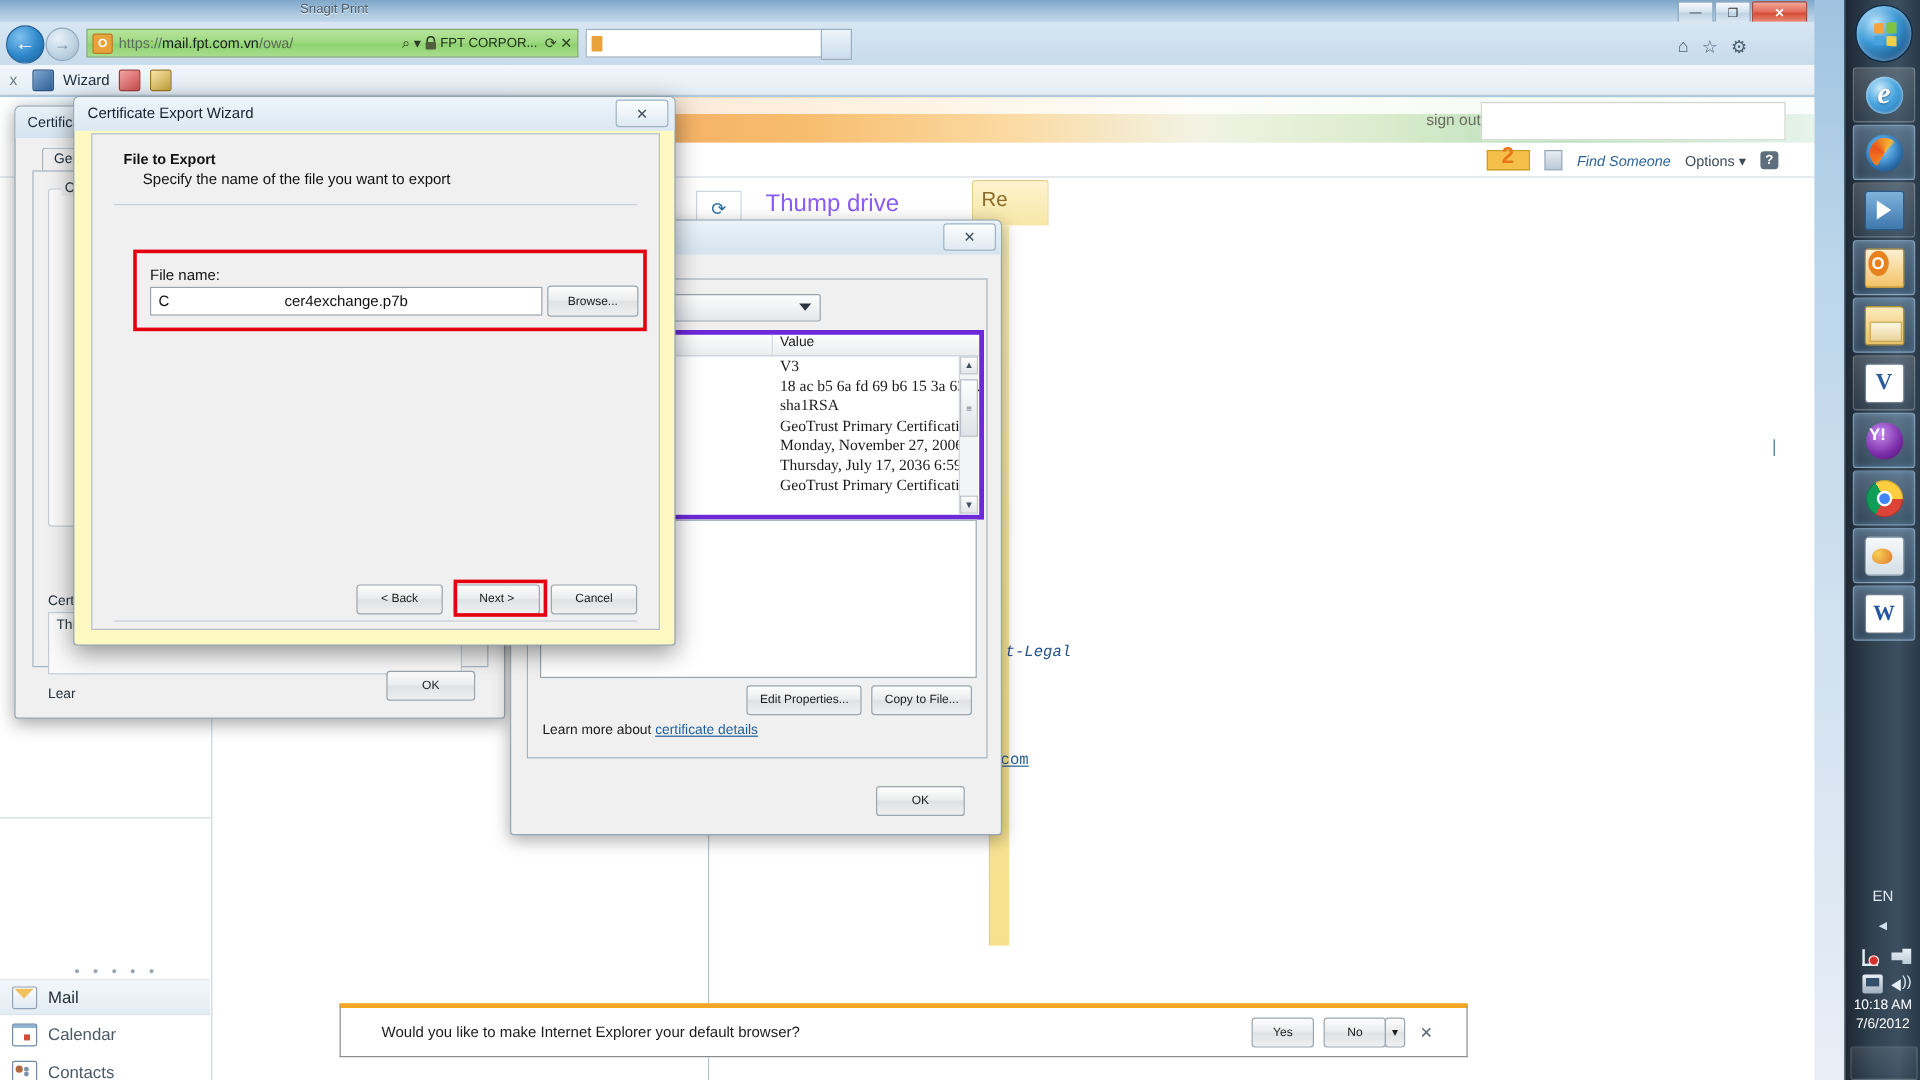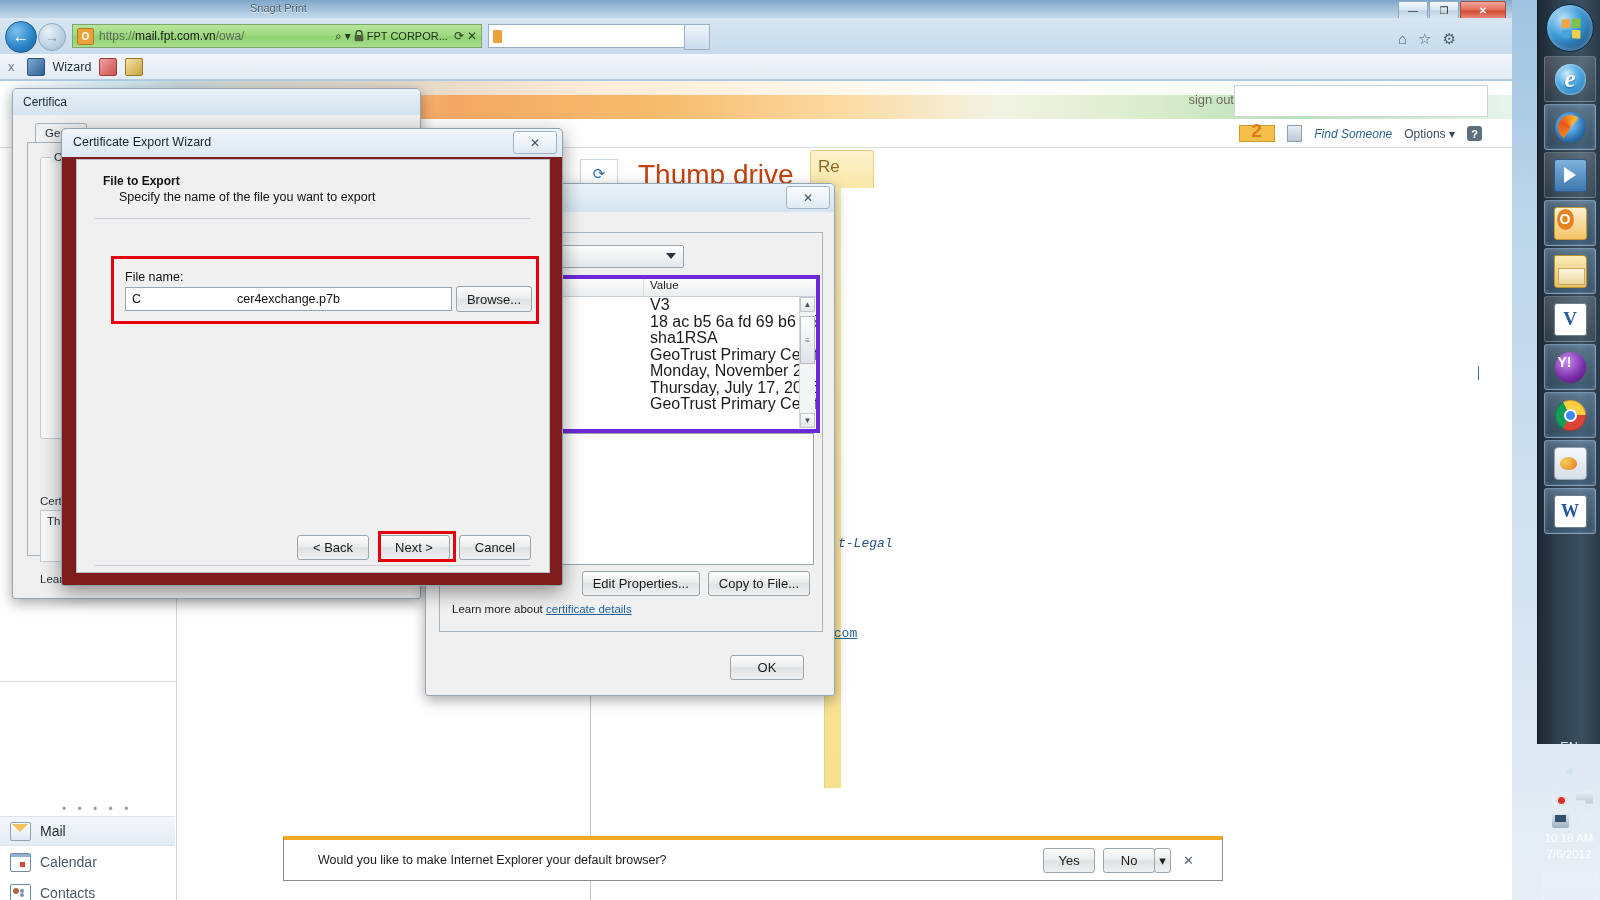--- a/index.html
+++ b/index.html
@@ -78,21 +78,21 @@
      display:flex;align-items:center;justify-content:center;}
   #unread-badge .q{position:absolute;left:11px;top:-6px;color:#e8761b;font-size:19px;font-weight:bold;}
   #find-someone{color:#2a6496;font-style:italic;}
   #options-lbl{color:#3b4a57;}
   #help-ico{width:15px;height:15px;border-radius:3px;background:#5e6e7d;color:#fff;
      display:flex;align-items:center;justify-content:center;font-size:11px;font-weight:bold;}
   .mini-ico{width:13px;height:15px;background:linear-gradient(180deg,#e8eef4,#b9c8d6);border:1px solid #8ea0b0;}
   #refresh-box{position:absolute;left:580px;top:78px;width:36px;height:28px;background:#fff;
      border:1px solid #cdd7e0;display:flex;align-items:center;justify-content:center;
      color:#2b6ca3;font-size:15px;}
-  #thump-drive{position:absolute;left:638px;top:78px;font-size:28px;color:#c2410c;}
+  #thump-drive{position:absolute;left:638px;top:78px;font-size:20px;color:#8b5cf6;}
   #re-tab{position:absolute;left:810px;top:69px;width:64px;height:38px;
      background:linear-gradient(180deg,#fdf3cf,#f8e7a6);border:1px solid #e3d08b;border-bottom:none;
      border-radius:3px 3px 0 0;font-size:17px;color:#8a6a25;padding:6px 0 0 7px;box-sizing:border-box;}
   #yellow-strip{position:absolute;left:824px;top:107px;width:16px;height:600px;
      background:linear-gradient(180deg,#fdf0b8,#f7e08c);border-left:1px solid #ded1a0;}
   #owa-hsplit{position:absolute;left:0;top:600px;width:176px;height:1px;background:#d4dbe2;}
   #owa-vsplit{position:absolute;left:176px;top:66px;width:1px;height:753px;background:#cfd7de;}
   #owa-vsplit2{position:absolute;left:590px;top:600px;width:1px;height:235px;background:#b9c3cc;}
   
   #navpane{position:absolute;left:0;top:713px;width:175px;height:187px;background:#fff;}
@@ -135,21 +135,21 @@
   #cert-inner{position:absolute;left:28px;top:18px;width:295px;height:240px;border:1px solid #d7dde3;background:#fff;}
   #cert-inner-icon{position:absolute;left:4px;top:4px;width:14px;height:14px;
      background:linear-gradient(180deg,#fbe7b4,#e3bd67);border:1px solid #b08f38;}
   #cert-status-lbl{position:absolute;left:12px;top:352px;font-size:11.5px;color:#26323d;}
   #cert-status-box{position:absolute;left:12px;top:367px;width:345px;height:52px;background:#fafafa;
      border:1px solid #c4ccd4;padding:4px 6px;box-sizing:border-box;font-size:11.5px;color:#26323d;}
   #cert-learn{position:absolute;left:12px;top:430px;font-size:11.5px;color:#26323d;}
   #cert-ok{position:absolute;right:24px;bottom:14px;width:72px;height:23px;}
   
   .wbutton{background:linear-gradient(180deg,#fdfdfd 0%,#ecedee 45%,#dfe1e3 52%,#eef0f1 100%);
-     border:1px solid #9aa5ae;border-radius:3px;font-size:13px;color:#1b1b1b;
+     border:1px solid #9aa5ae;border-radius:3px;font-size:10px;color:#1b1b1b;
      display:flex;align-items:center;justify-content:center;font-family:"Liberation Sans",sans-serif;text-align:right;}
   
   #det-dlg{position:absolute;left:425px;top:183px;width:408px;height:511px;
      background:#f0f0f0;border:1px solid #96a6b5;border-radius:5px 5px 3px 3px;
      box-shadow:0 4px 14px rgba(0,0,0,.35);}
   #det-titlebar{position:absolute;left:0;top:0;width:100%;height:28px;
      background:linear-gradient(180deg,#eaf3fa,#d5e4f0);border-radius:4px 4px 0 0;}
   #det-close{position:absolute;right:4px;top:2px;width:42px;height:21px;
      background:linear-gradient(180deg,#fbfdfe,#e0eaf3);border:1px solid #9fb3c4;border-radius:3px;
      color:#3d4d5b;font-size:12px;display:flex;align-items:center;justify-content:center;}
@@ -161,42 +161,42 @@
   #det-combo{position:absolute;left:10px;top:12px;width:232px;height:21px;
      background:linear-gradient(180deg,#fdfdfd,#e4e7ea);border:1px solid #9aa5ae;border-radius:2px;}
   #det-combo .arrow{position:absolute;right:7px;top:7px;width:0;height:0;
      border-left:5px solid transparent;border-right:5px solid transparent;border-top:6px solid #2b3640;}
   #det-list{position:absolute;left:10px;top:42px;width:362px;height:150px;background:#fff;
      border:4px solid #6d28d9;overflow:hidden;}
   #det-list-head{display:flex;height:17px;background:linear-gradient(180deg,#fdfdfd,#ebedef);
      border-bottom:1px solid #c7ced5;font-size:11.5px;color:#1b1b1b;}
   #det-list-head .c1{width:190px;padding-left:6px;box-sizing:border-box;border-right:1px solid #d4dadf;}
   #det-list-head .c2{flex:1;padding-left:6px;box-sizing:border-box;}
-  .det-row{display:flex;height:16.5px;font-size:16px;color:#1b1b1b;align-items:center;}
+  .det-row{display:flex;height:16.5px;font-size:13px;color:#1b1b1b;align-items:center;font-family:Liberation Serif, serif;}
   .det-row .c1{width:190px;padding-left:18px;box-sizing:border-box;display:flex;align-items:center;gap:5px;}
   .det-row .c1 .fico{width:7px;height:9px;background:#9fc2e0;flex:none;}
   .det-row .c2{flex:1;padding-left:6px;box-sizing:border-box;white-space:nowrap;overflow:hidden;}
   #det-scroll{position:absolute;right:1px;top:18px;width:15px;height:131px;background:#f3f4f6;
      border-left:1px solid #d2d7dc;}
   .sc-btn{width:15px;height:15px;background:linear-gradient(180deg,#fdfdfd,#e3e6e9);
      border:1px solid #c0c6cc;box-sizing:border-box;display:flex;align-items:center;justify-content:center;
      font-size:8px;color:#42505c;}
   #sc-thumb{position:absolute;top:19px;left:0;width:15px;height:48px;
      background:linear-gradient(180deg,#fdfdfd,#dfe3e7);border:1px solid #b6bdc4;box-sizing:border-box;
      display:flex;align-items:center;justify-content:center;color:#5d6b77;font-size:8px;}
   #det-value-box{position:absolute;left:10px;top:200px;width:362px;height:130px;background:#fff;
      border:1px solid #9aa5ae;}
   #det-buttons{position:absolute;right:12px;top:338px;display:flex;gap:8px;}
   #det-buttons .wbutton{height:23px;padding:0 10px;}
   #det-learn{position:absolute;left:12px;top:370px;font-size:11.5px;color:#1b1b1b;}
   #det-learn a{color:#1d5f9e;text-decoration:underline;}
   #det-ok{position:absolute;right:30px;bottom:15px;width:72px;height:23px;}
   
-  #wiz{position:absolute;left:61px;top:80px;width:500px;height:456px;background:#7f1d1d;
-     border:1px solid #8fa2b2;border-radius:5px 5px 3px 3px;box-shadow:0 6px 20px rgba(0,0,0,.42);margin-top:48px;}
+  #wiz{position:absolute;left:61px;top:80px;width:500px;height:456px;background:#fef9c3;
+     border:1px solid #8fa2b2;border-radius:5px 5px 3px 3px;box-shadow:0 6px 20px rgba(0,0,0,.42);}
   #wiz-titlebar{position:absolute;left:0;top:0;width:100%;height:28px;
      background:linear-gradient(180deg,#eef5fb,#dbe8f3);border-radius:4px 4px 0 0;}
   #wiz-title{position:absolute;left:11px;top:6px;font-size:12.5px;color:#16222d;}
   #wiz-close{position:absolute;right:5px;top:2px;width:42px;height:21px;
      background:linear-gradient(180deg,#fbfdfe,#e0eaf3);border:1px solid #9fb3c4;border-radius:3px;
      color:#3d4d5b;font-size:12px;display:flex;align-items:center;justify-content:center;}
   #wiz-body{position:absolute;left:14px;top:30px;width:472px;height:412px;background:#f0f0f0;
      border:1px solid #b4bfc9;}
   #wiz-head-title{position:absolute;left:26px;top:14px;font-size:12px;font-weight:bold;color:#111;}
   #wiz-head-sub{position:absolute;left:42px;top:30px;font-size:12.5px;color:#111;}
@@ -218,21 +218,21 @@
   
   #notifybar{position:absolute;left:283px;top:836px;width:940px;height:45px;background:#fff;
      border:1px solid #8c8c8c;border-top:4px solid #f5a623;box-sizing:border-box;
      display:flex;align-items:center;padding:0 24px;}
   #notify-text{flex:1;font-size:12.5px;color:#1b1b1b;padding-left:10px;}
   #notify-yes{width:50px;height:23px;}
   #notify-no{width:50px;height:23px;margin-left:8px;}
   #notify-split{width:15px;height:23px;margin-left:-1px;}
   #notify-x{margin-left:12px;margin-right:4px;color:#5d6b77;font-size:13px;}
   
-  #taskbar{position:absolute;right:0;top:0;width:62px;height:744px;
+  #taskbar{position:absolute;right:0;top:0;width:62px;height:900px;
      background:linear-gradient(90deg,#1c2733 0%,#30414f 35%,#3b4f60 70%,#2a3948 100%);
      border-left:1px solid #0e1720;}
   #startorb{position:absolute;left:8px;top:4px;width:46px;height:46px;border-radius:50%;
      background:radial-gradient(circle at 35% 30%,#bfe4fa 0%,#3d9bd8 40%,#1e5f96 72%,#0d3457 100%);
      border:1px solid #0b2c48;box-shadow:inset 0 0 6px rgba(255,255,255,.5);
      display:flex;align-items:center;justify-content:center;}
   #startorb .flag{width:19px;height:19px;display:grid;grid-template-columns:1fr 1fr;
      grid-template-rows:1fr 1fr;gap:2px;transform:perspective(30px) rotateY(-12deg);}
   #startorb .flag i{display:block;border-radius:1px;}
   .tb-item{position:absolute;left:6px;width:50px;height:44px;border-radius:3px;

